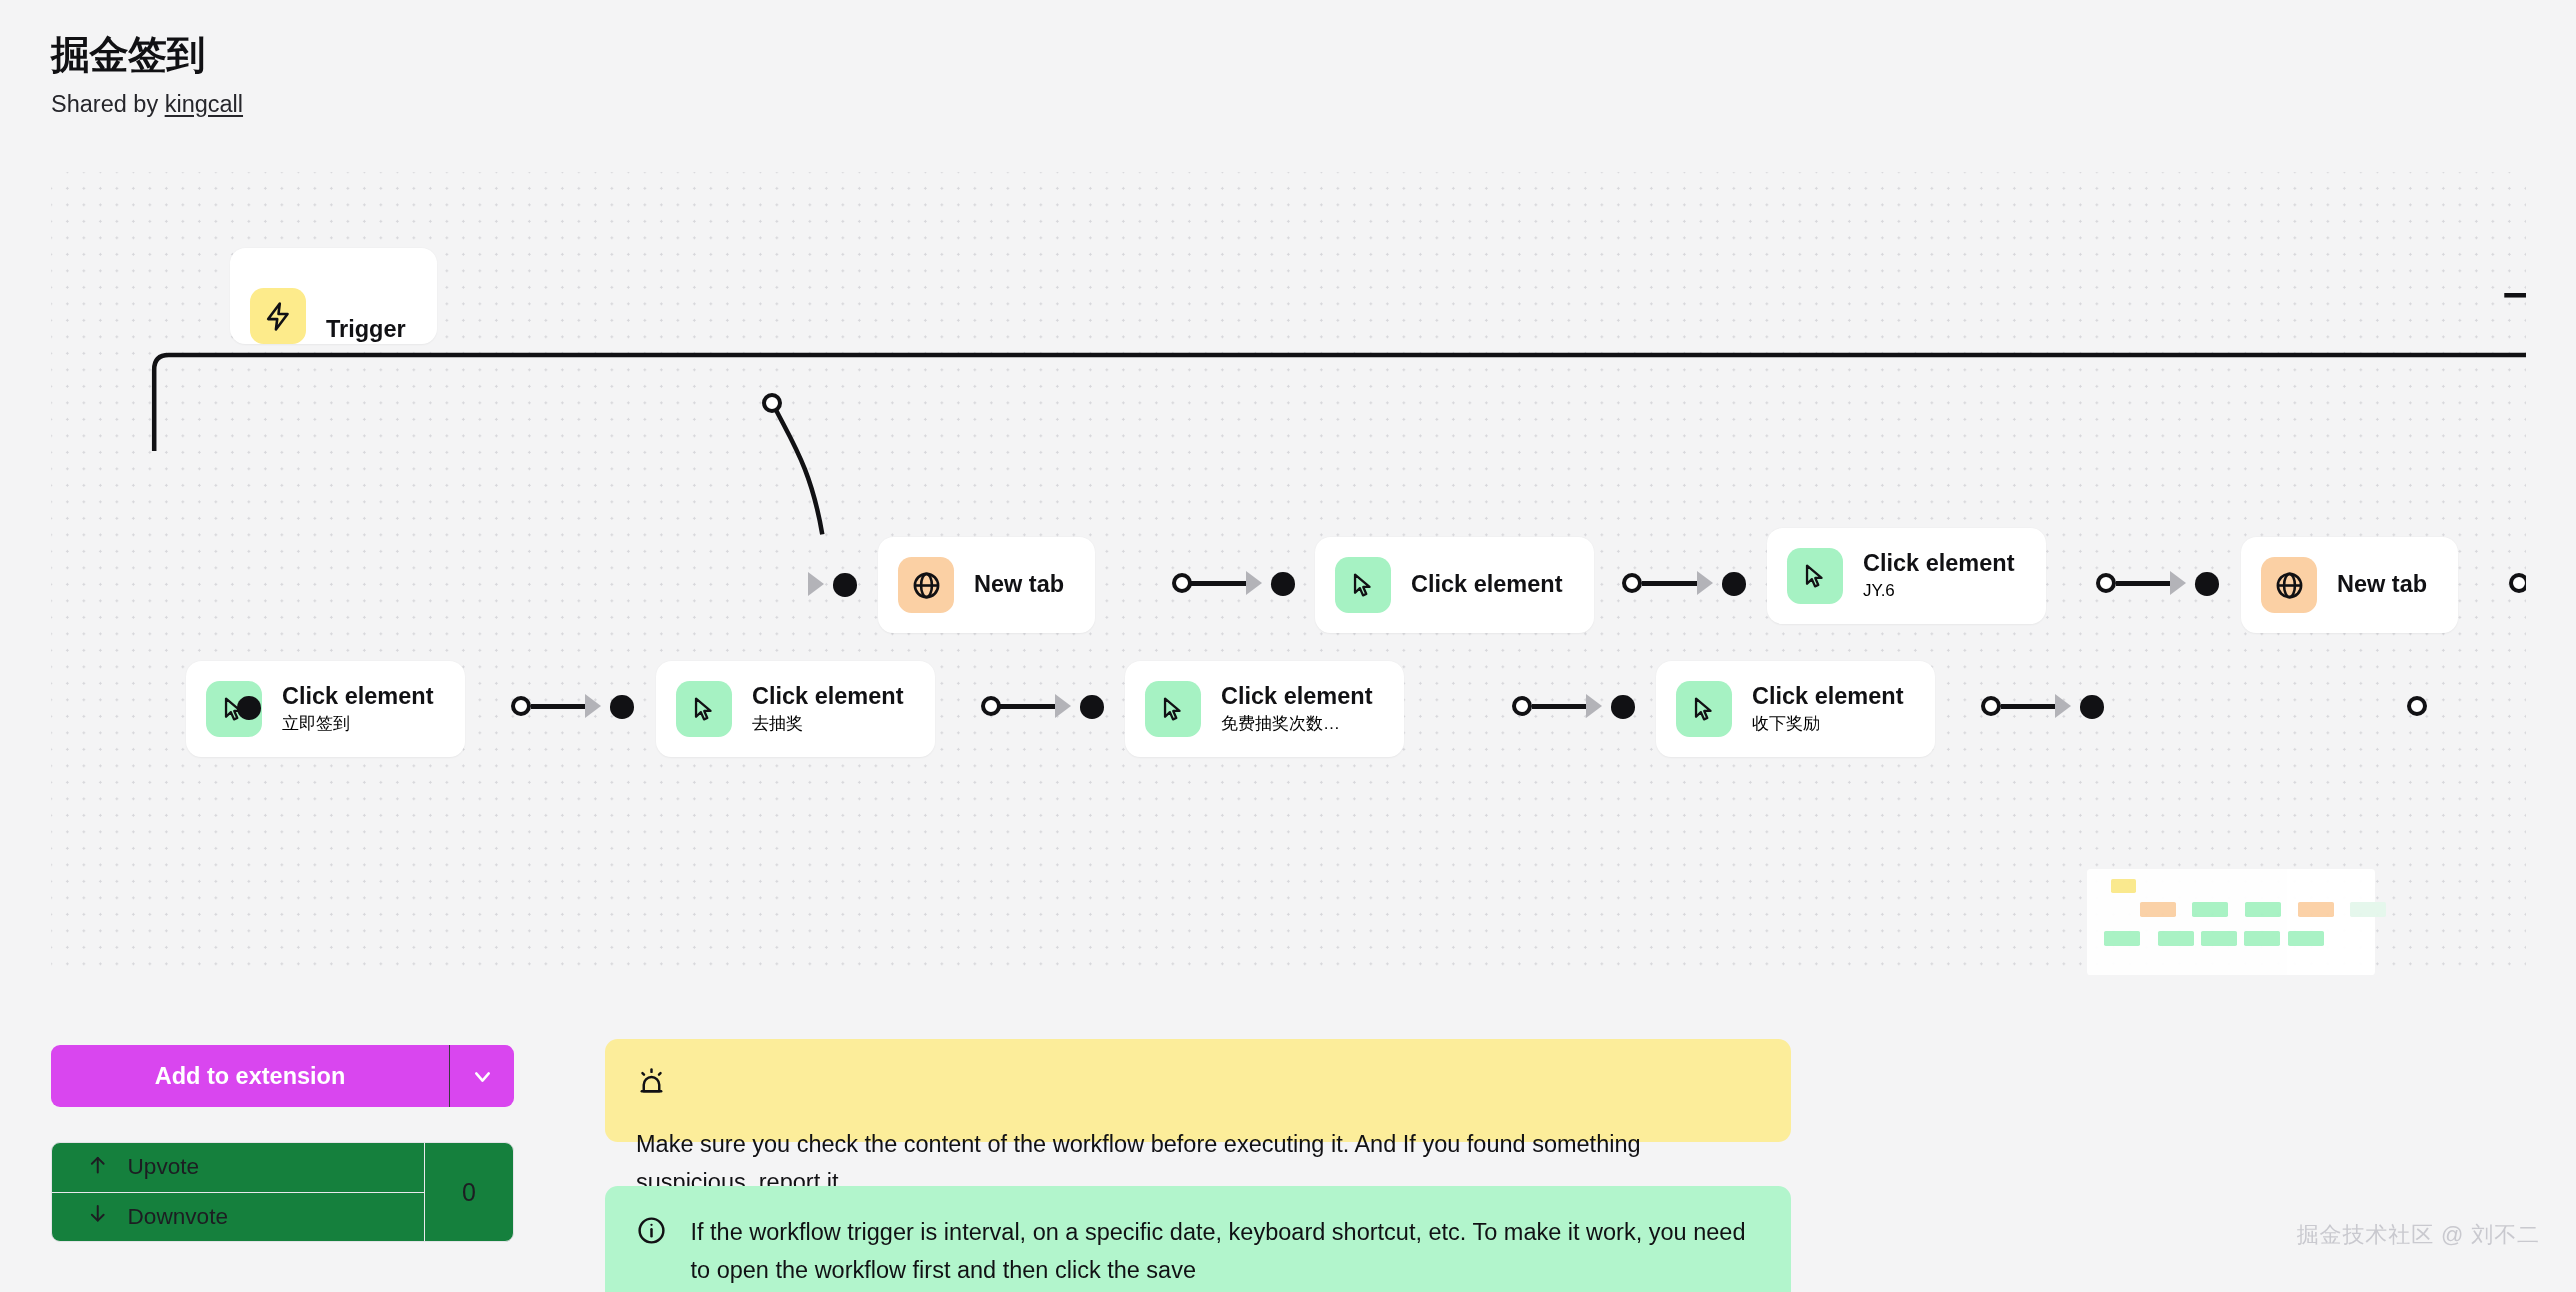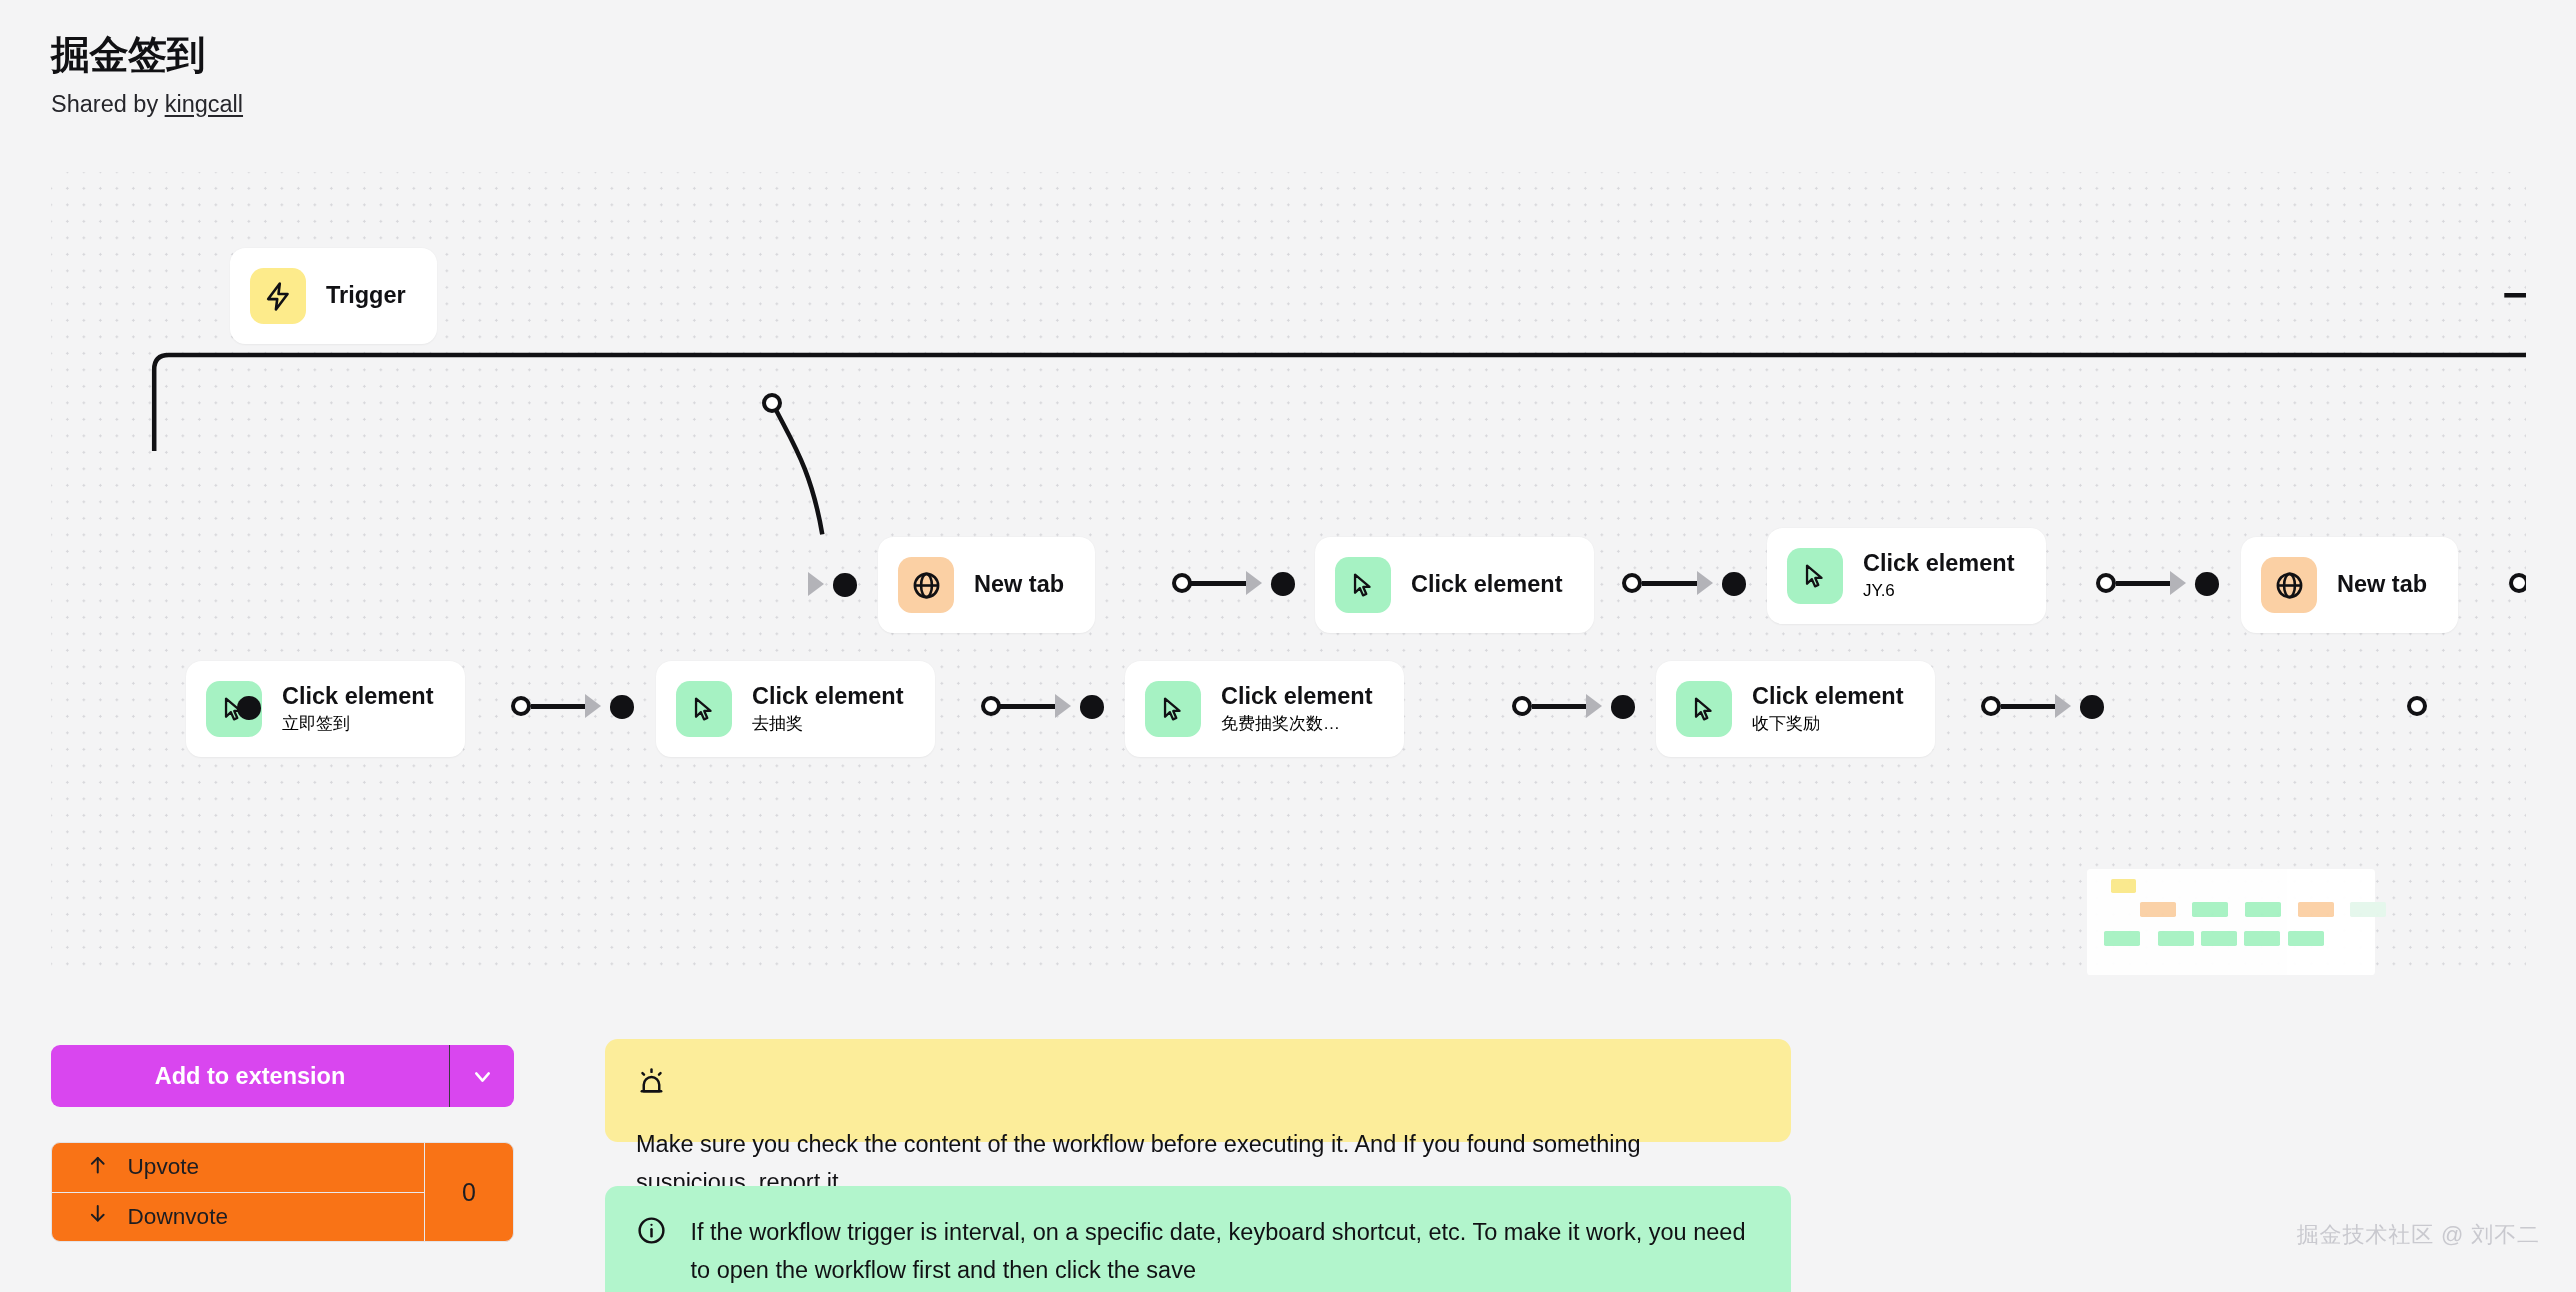--- a/index.html
+++ b/index.html
@@ -155,21 +155,21 @@
     width: 65px;
     border-left: 1.4px solid #3b3b40;
     display: flex; align-items: center; justify-content: center;
     color: #ffffff;
   }
 
   .vote-box {
     position: absolute;
     left: 51px; top: 1142px;
     width: 463px; height: 100px;
-    background: #f97316;
+    background: #15803d;
     border: 1.4px solid #e3e3e7;
     border-radius: 9px;
     display: flex;
     overflow: hidden;
   }
   .vote-actions { flex: 1; display: flex; flex-direction: column; }
   .vote-row {
     flex: 1;
     display: flex; align-items: center;
     padding-left: 34px;
@@ -232,21 +232,21 @@
     </div>
   </div>
 
   <div class="canvas">
 
     <svg class="edge-svg" width="2475" height="806" viewBox="0 0 2734 890">
       <path d="M 2734 136 L 2710 136" stroke="#111114" stroke-width="5" fill="none"></path>
       <path d="M 2734 202 L 130 202 Q 114 202 114 218 L 114 308" stroke="#111114" stroke-width="5" fill="none" stroke-linecap="butt"></path>
     </svg>
 
-    <div class="node" style="left:179px; top:76px;">
+    <div class="node" style="left:179px; top:76px;align-items:flex-end;">
       <div class="node-icon yellow">
         <svg width="31" height="31" viewBox="0 0 24 24" fill="none" stroke="#111114" stroke-width="2" stroke-linejoin="round">
           <polygon points="13,2 4,14 11,14 10,22 19,10 12,10" fill="none"></polygon>
         </svg>
       </div>
       <div class="node-text">
         <div class="node-title">Trigger</div>
       </div>
     </div>
     <div class="port out" style="left:711px; top:221px;"></div>

